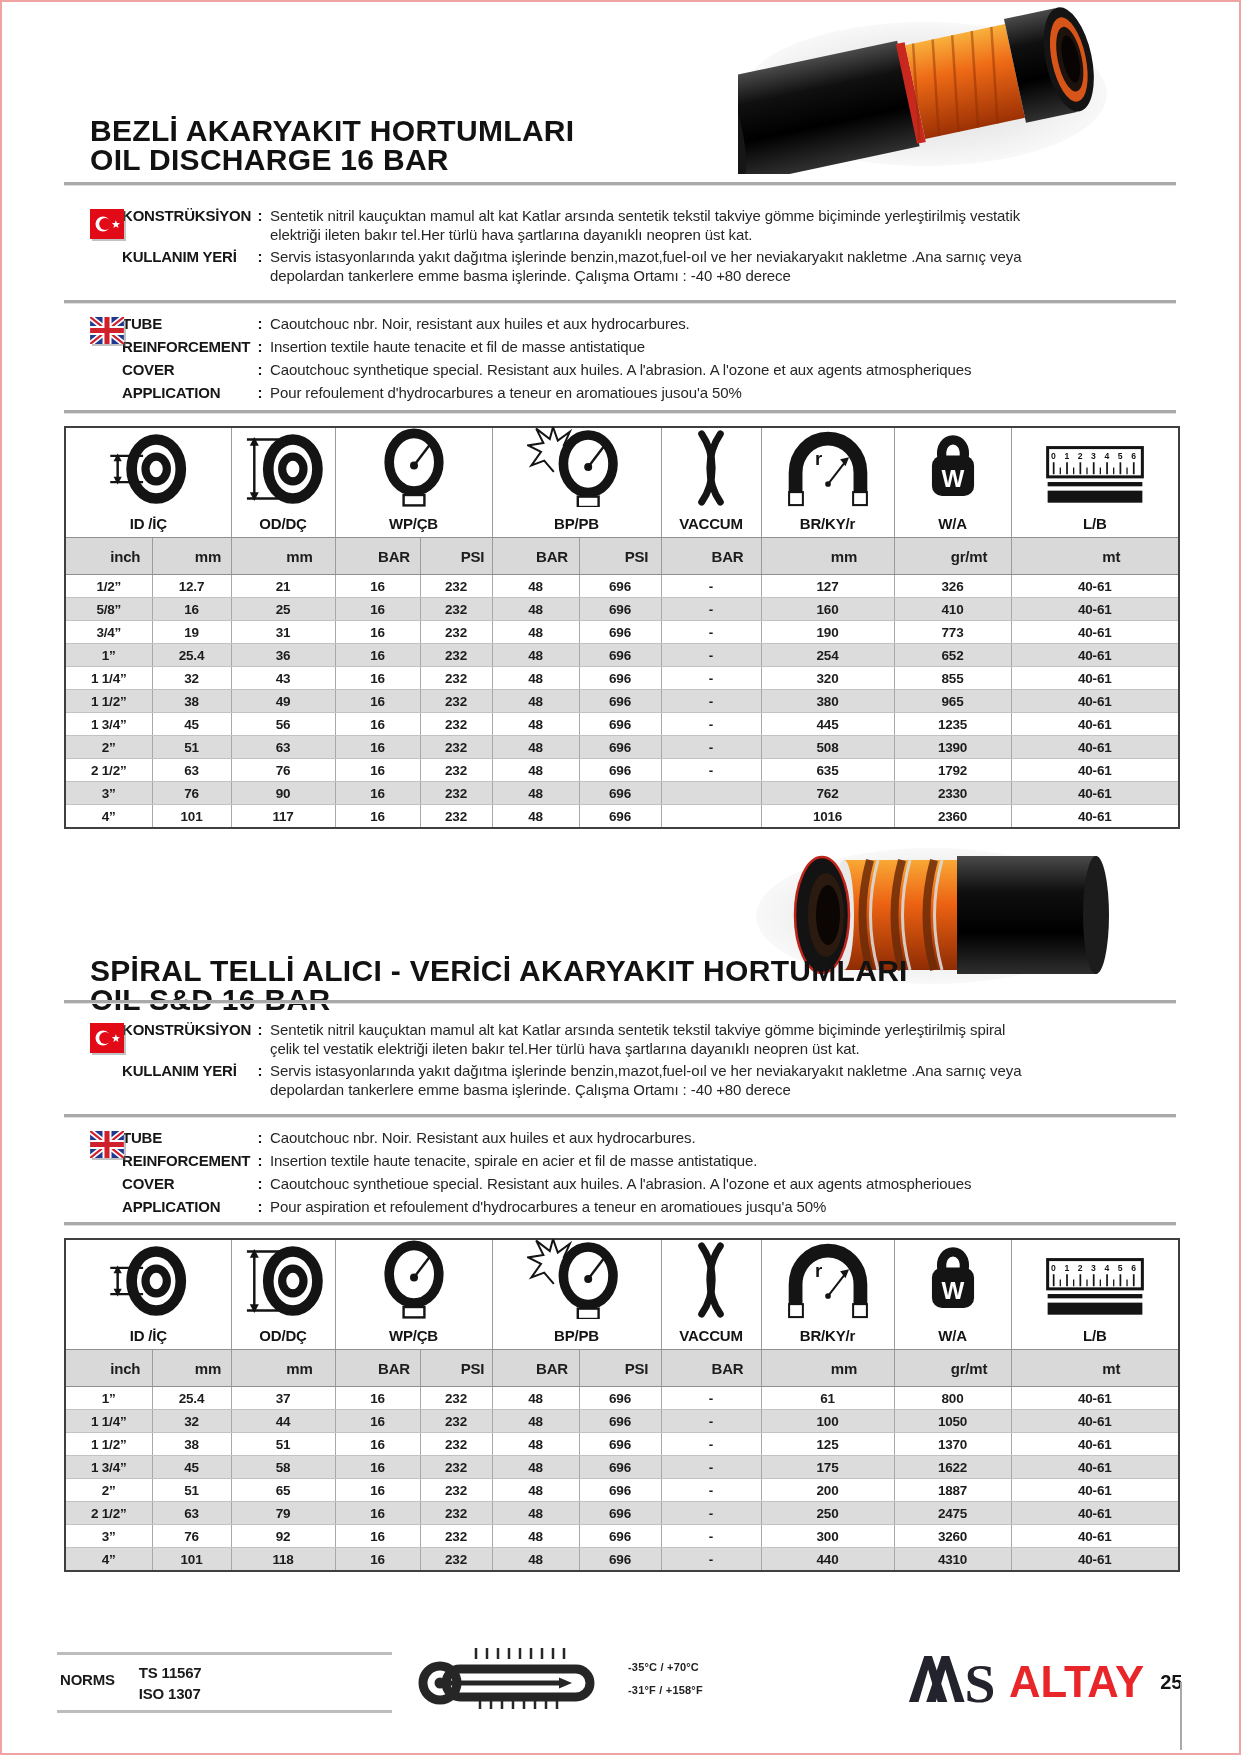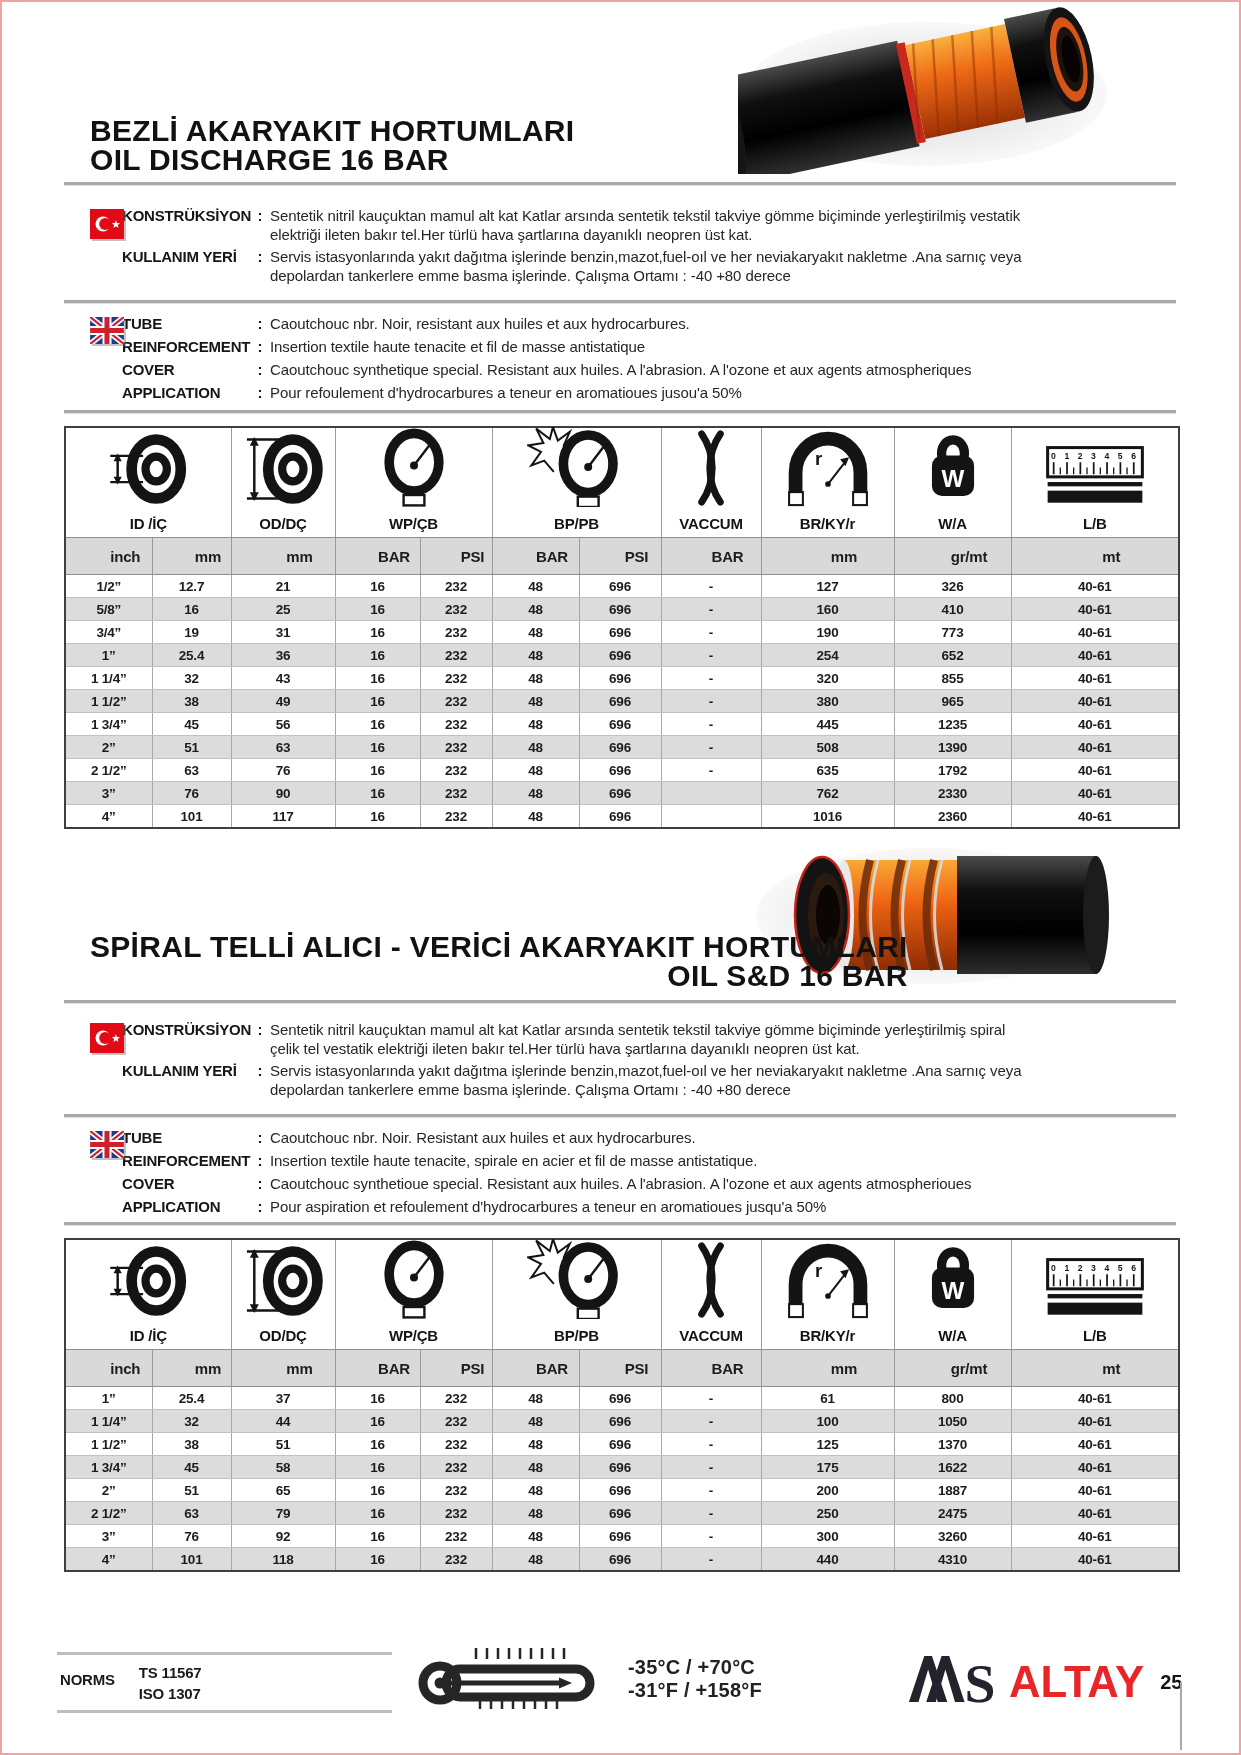--- a/index.html
+++ b/index.html
@@ -30,21 +30,21 @@
   .subhead th:last-child{border-right:none;}
   .spec-table tbody td{height:22px;text-align:center;font-weight:bold;font-size:13.5px;letter-spacing:-.2px;color:#1c1c1c;border-right:1px solid #a8a8a8;border-bottom:1px solid #c2c2c2;}
   .spec-table tbody td:last-child{border-right:none;}
   .spec-table tbody tr:nth-child(even){background:#dcdcdc;}
   .footer-line{position:absolute;height:2.5px;background:#bdbdbd;}
   .norms{position:absolute;left:58px;top:1660px;display:flex;gap:24px;}
   .norms-label{font-weight:bold;font-size:15px;padding-top:9px;letter-spacing:-.2px;}
   .norms-vals div{font-weight:bold;font-size:15px;line-height:21px;letter-spacing:-.2px;}
   .thermo{position:absolute;left:408px;top:1644px;line-height:0;}
   .temps{position:absolute;left:626px;top:1654px;}
-  .temps div{font-weight:bold;font-size:20px;line-height:23px;letter-spacing:.2px;color:#222;}
+  .temps div{font-weight:bold;font-size:11px;line-height:23px;letter-spacing:.2px;color:#222;}
   .brand{position:absolute;left:905px;top:1652px;display:flex;align-items:flex-end;}
   .altay{font-weight:800;font-size:45px;line-height:45px;color:#e8262a;letter-spacing:0;transform:scaleX(.97);transform-origin:left bottom;margin-left:6px;}
   .pagenum{font-weight:bold;font-size:20px;color:#141414;margin-left:12px;margin-bottom:10px;}
   .vline{position:absolute;left:1178px;top:1680px;width:2px;height:68px;background:#a9a9a9;}
 </style>
 </head>
 <body>
 
 <div class="page">
 
@@ -454,21 +454,21 @@
     <path d="M126 26 q-15 55 0 110 M158 26 q-15 55 0 110 M190 26 q-15 55 0 110" stroke="#d9d9d9" stroke-width="3" fill="none" opacity=".9"></path>
     <rect x="205" y="22" width="140" height="118" fill="url(#p2k)"></rect>
     <ellipse cx="344" cy="81" rx="13" ry="59" fill="#1c1c1c"></ellipse>
     <ellipse cx="92" cy="81" rx="10" ry="55" fill="#e9e9e9"></ellipse>
     <ellipse cx="70" cy="81" rx="27" ry="58" fill="#131313"></ellipse>
     <ellipse cx="70" cy="81" rx="27" ry="58" fill="none" stroke="#c0251c" stroke-width="2.5"></ellipse>
     <ellipse cx="74" cy="81" rx="18" ry="42" fill="#2b1a10"></ellipse>
     <ellipse cx="76" cy="81" rx="12" ry="30" fill="#0b0604"></ellipse>
   </svg>
 
-  <div class="sec-title" style="top:930px;text-align:right;">
+  <div class="sec-title" style="top:954px;">
     <div>SPİRAL TELLİ ALICI - VERİCİ AKARYAKIT HORTUMLARI</div>
     <div>OIL S&amp;D 16 BAR</div>
   </div>
 
   <div class="rule" style="top:998px;"></div>
 
   <div class="info" style="top:1018px;">
     <span class="flagslot"><svg width="34" height="30" viewBox="0 0 34 30" xmlns="http://www.w3.org/2000/svg">
     <rect width="34" height="30" fill="#e30a17"></rect>
     <circle cx="13" cy="15" r="7.5" fill="#fff"></circle>

